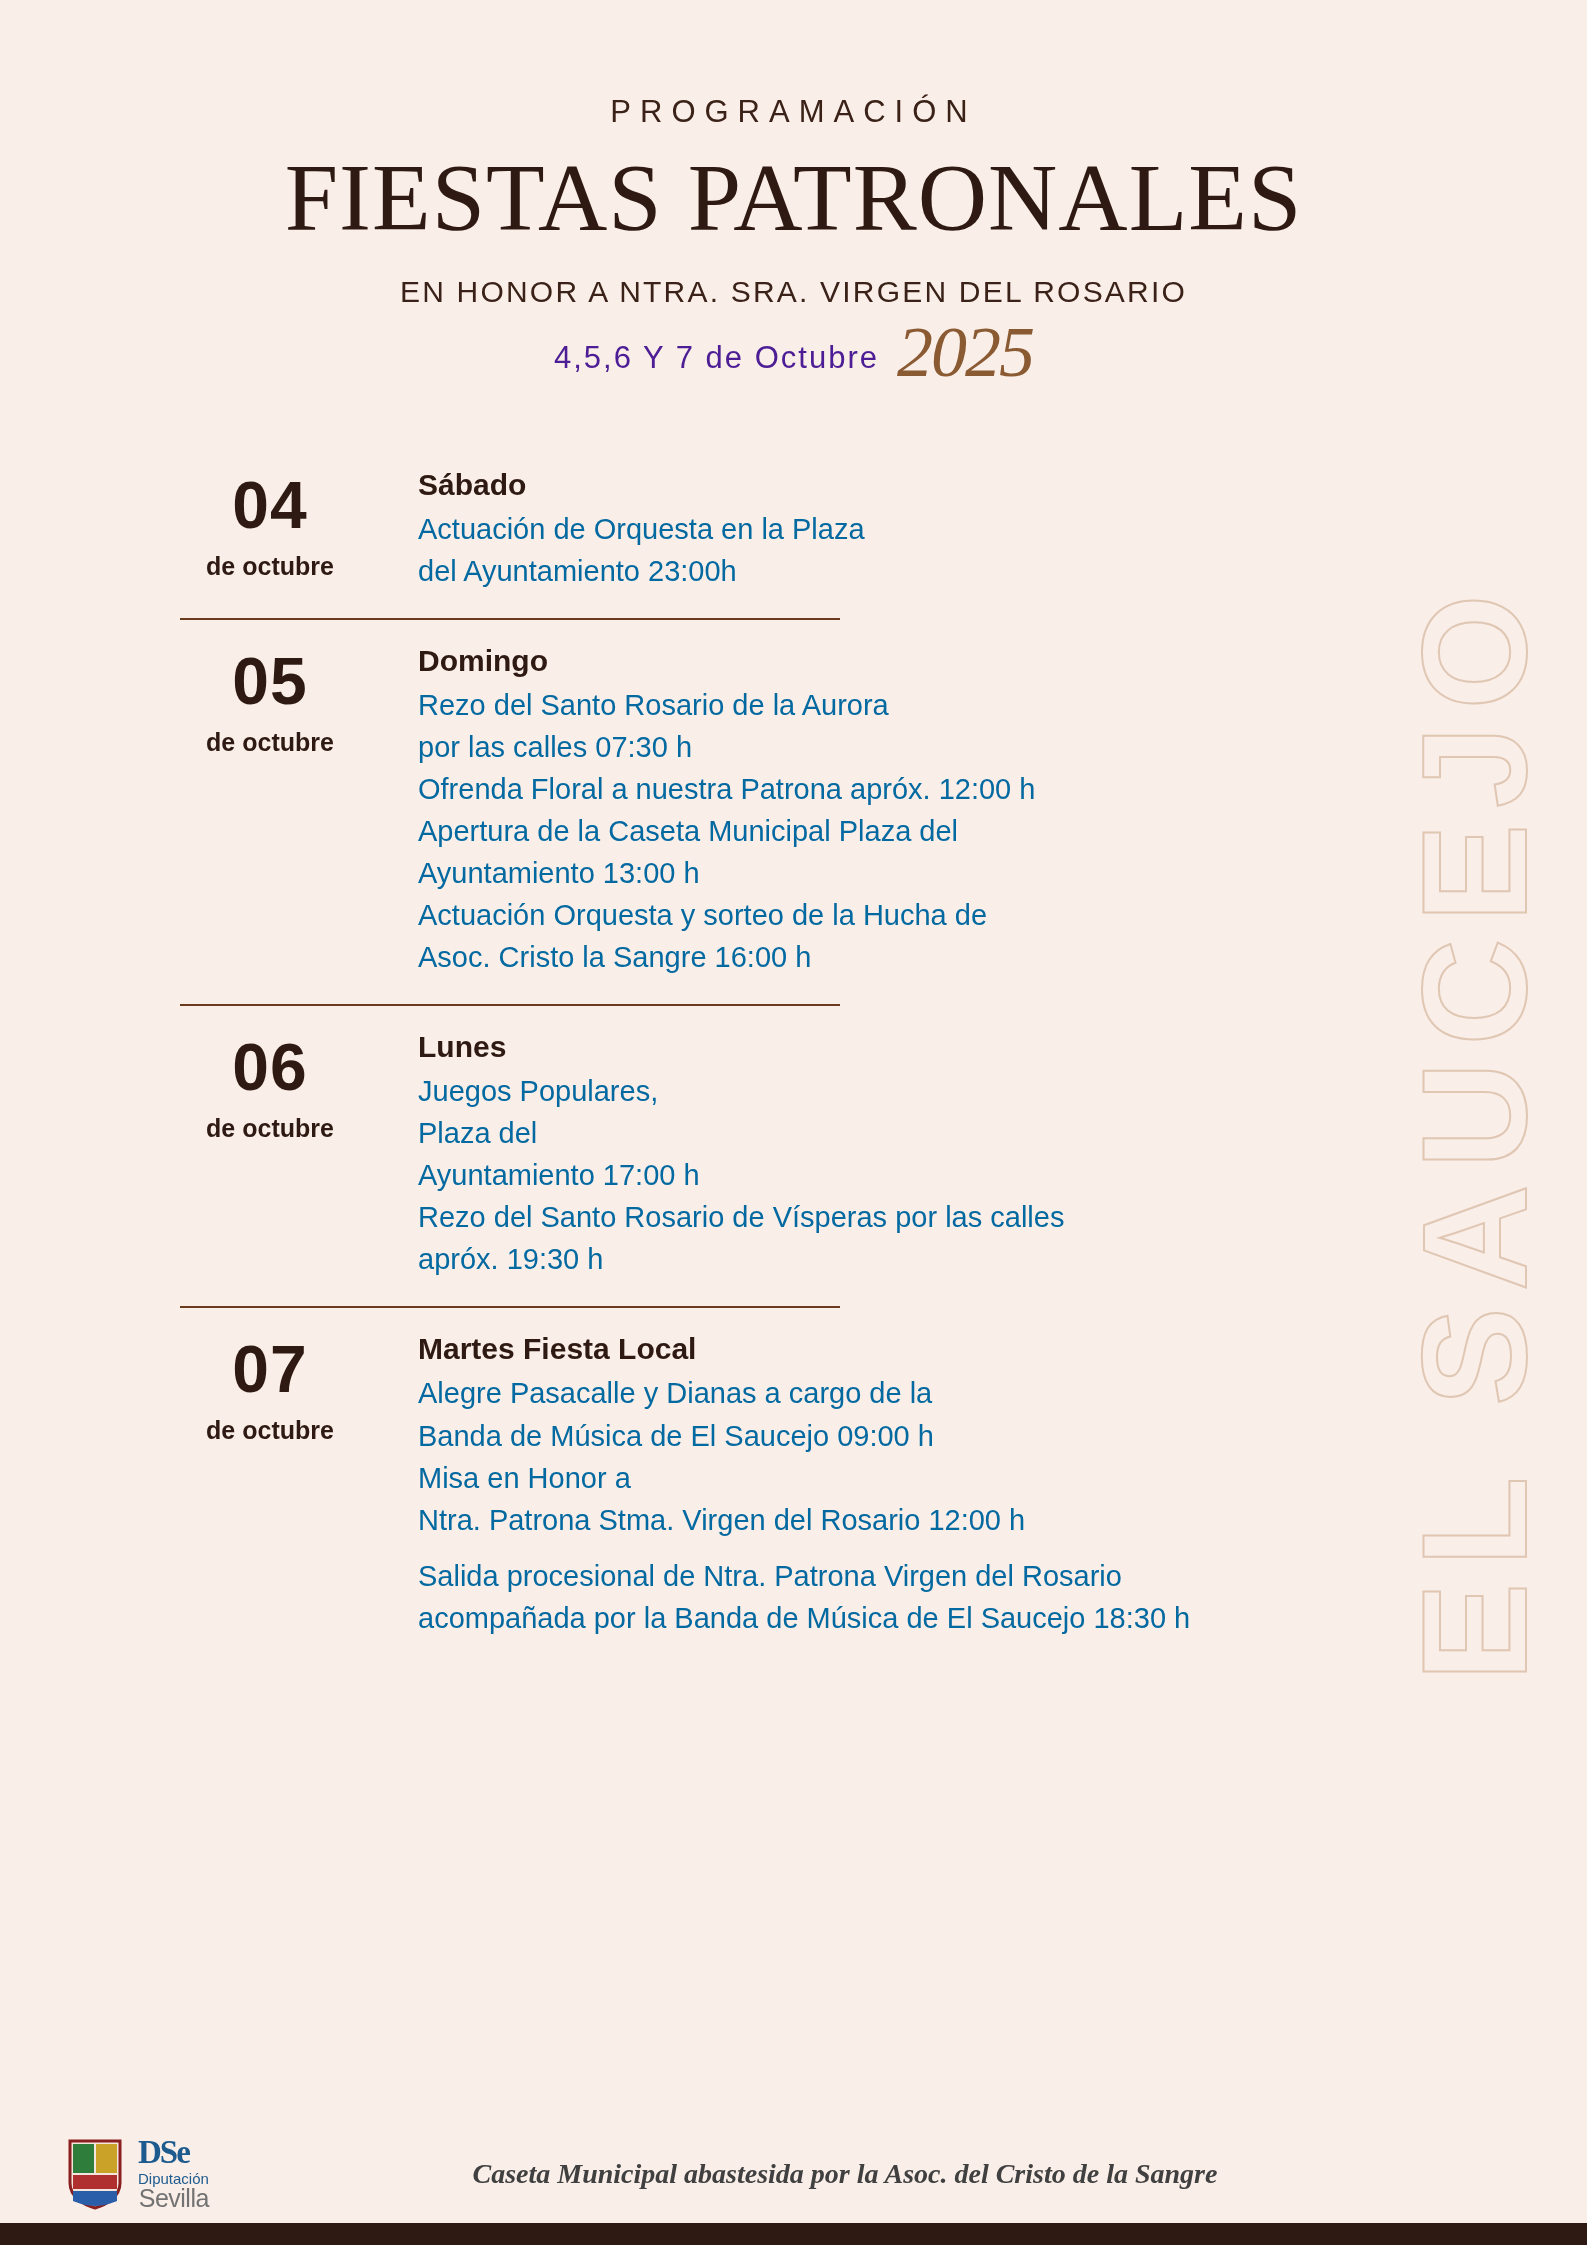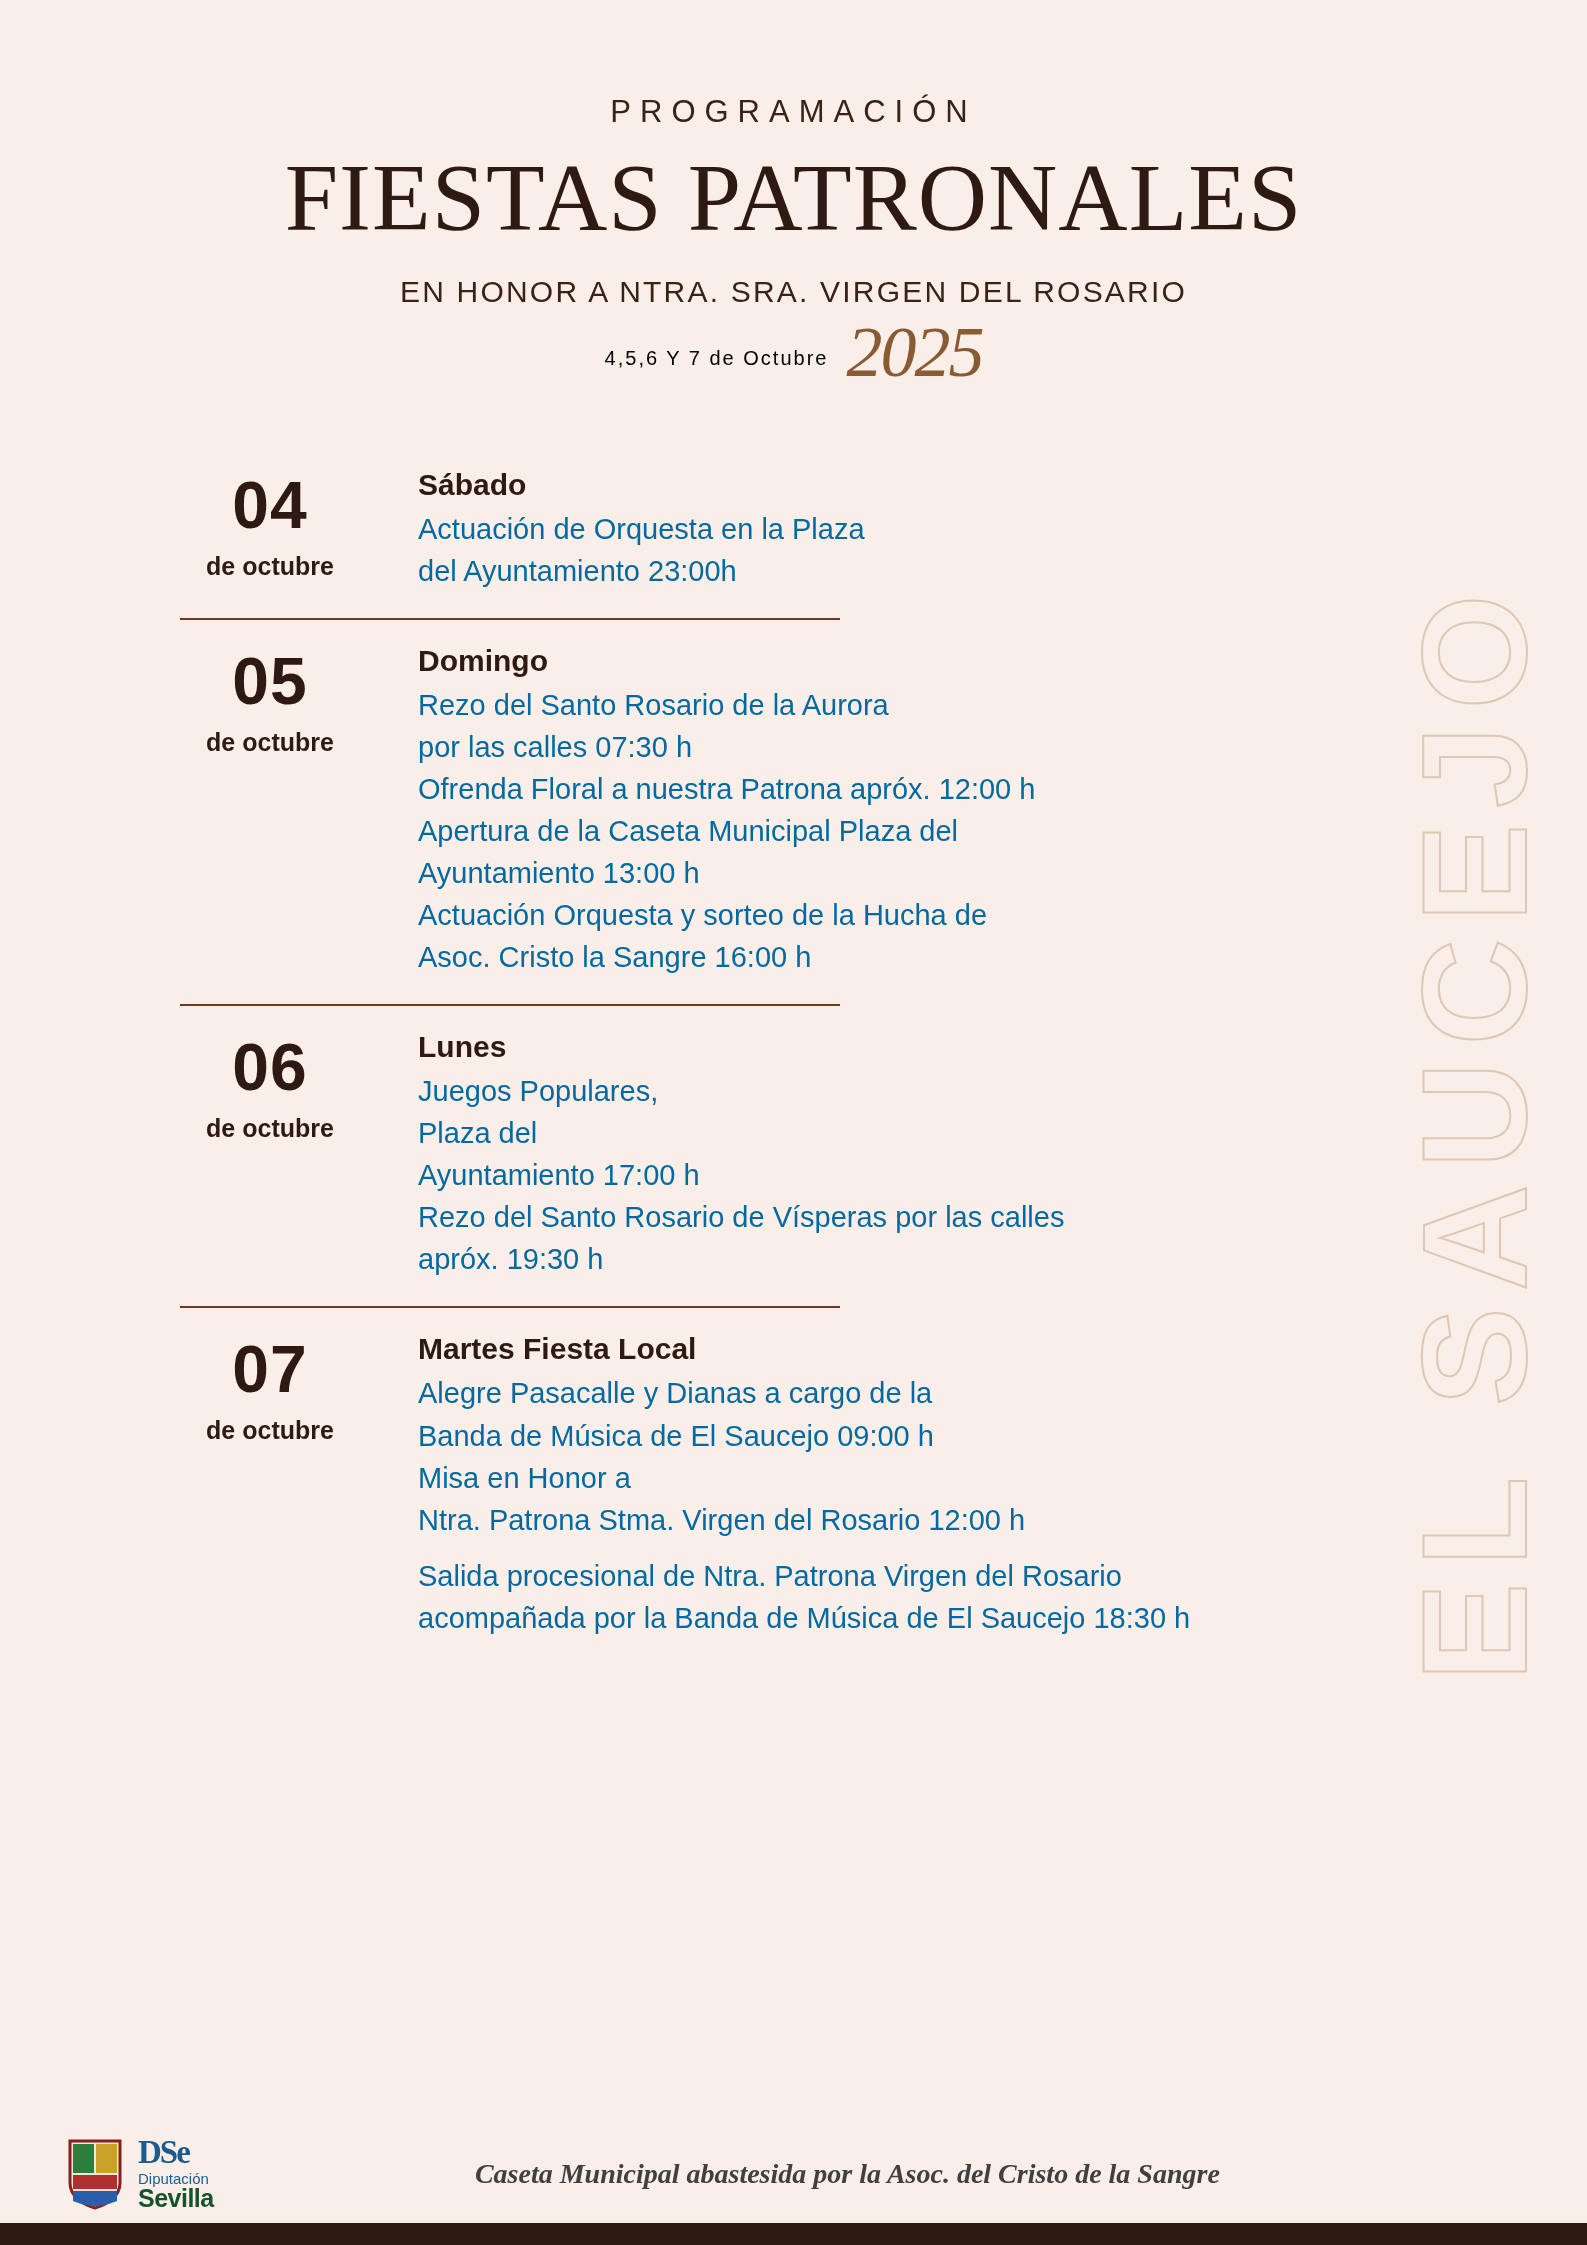--- a/index.html
+++ b/index.html
@@ -70,23 +70,23 @@
     color: #3b2218;
   }
   .dates-row {
     margin-top: 8px;
     display: flex;
     align-items: center;
     justify-content: center;
     gap: 18px;
   }
   .dates-text {
-    font-size: 20px;
+    font-size: 31px;
     letter-spacing: 2px;
-    color: #000000;
+    color: #4c1d95;
   }
   .year {
     font-family: "Liberation Serif", serif;
     font-style: italic;
     font-size: 72px;
     color: #8a5a33;
     letter-spacing: -2px;
     transform: translateY(-6px);
   }
 
@@ -176,23 +176,24 @@
     color: #1d5b8f;
     letter-spacing: -2px;
   }
   .dip-name {
     font-size: 15px;
     color: #1d5b8f;
     margin-top: 2px;
   }
   .dip-city {
     font-size: 25px;
-    font-weight: 700;
-    color: #14532d;
+    font-weight: 400;
+    color: #737373;
     letter-spacing: -0.5px;
+    text-align: right;
   }
   .footer-note {
     flex: 1;
     text-align: center;
     font-family: "Liberation Serif", serif;
     font-weight: 700;
     font-style: italic;
     font-size: 28px;
     color: #404040;
     padding-right: 80px;

